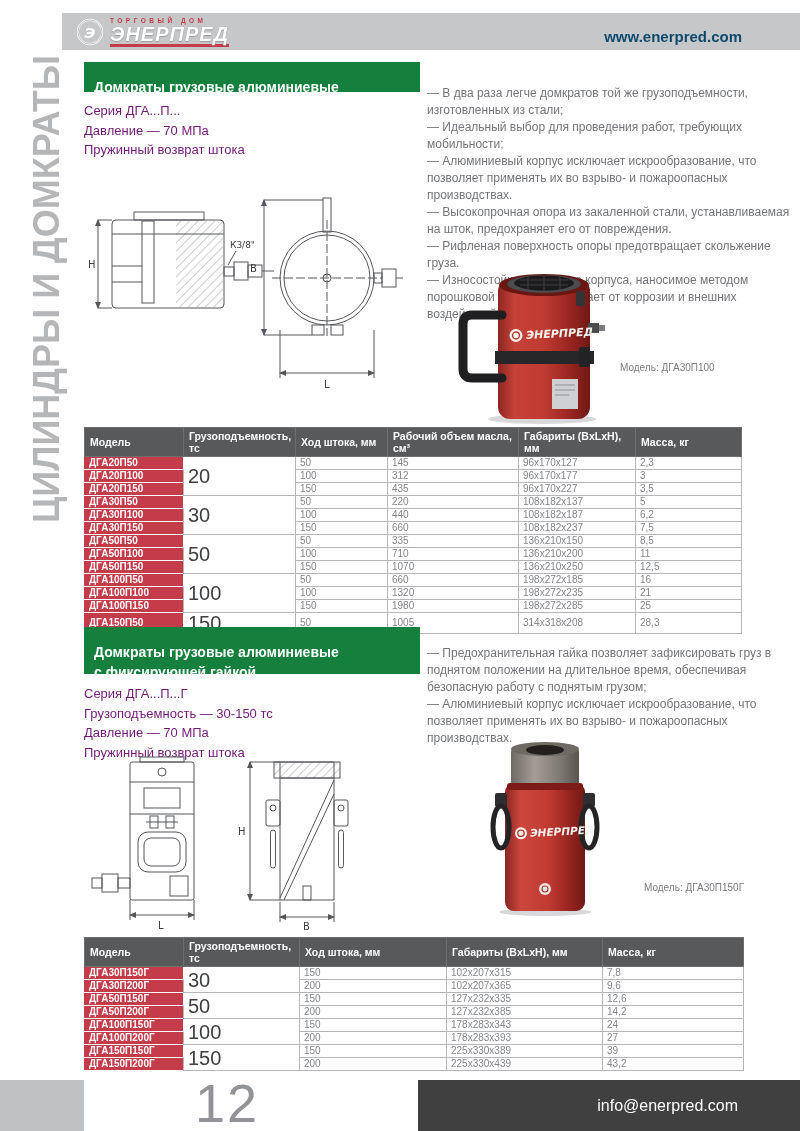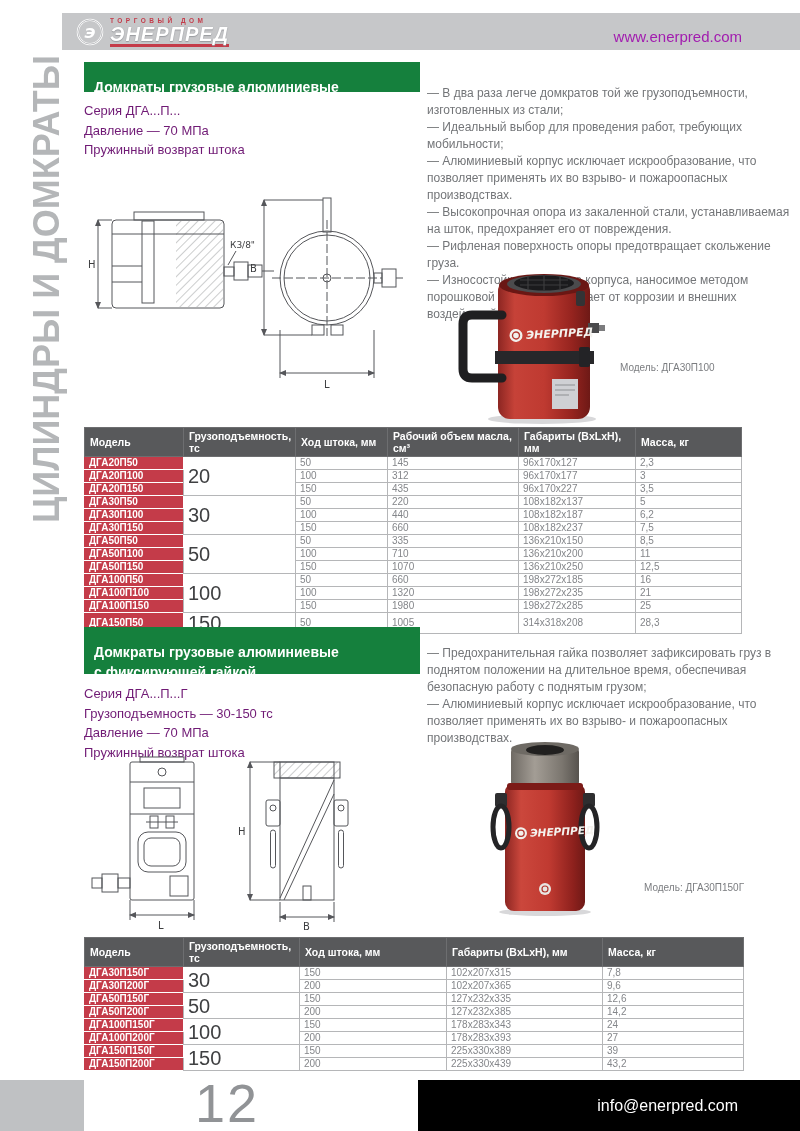--- a/index.html
+++ b/index.html
@@ -9,21 +9,21 @@
   
   .top-bar { position:absolute; left:62px; top:13px; width:738px; height:37px;
              background:#c6c7c9; display:flex; align-items:center; }
   .logo { display:flex; align-items:center; gap:6px; margin-left:14px; }
   .logo-mark { width:28px; height:28px; }
   .logo-text { position:relative; }
   .logo-tagline { font-size:6.5px; font-weight:bold; color:#c43b49; letter-spacing:3.5px; margin-bottom:1px; }
   .logo-brand { font-size:20px; font-weight:bold; color:#ffffff; letter-spacing:1px; line-height:18px;
                 text-shadow:0 0 1px #94969a, 0 1px 1px #9b9da1; font-style:italic; }
   .logo-strip { height:3px; background:#c43b49; margin-top:1px; }
-  .website { position:absolute; right:58px; bottom:5px; color:#a21caf; font-weight:normal; font-size:15px; }
+  .website { position:absolute; right:58px; bottom:5px; color:#0c4a6e; font-weight:bold; font-size:15px; }
 
   
   .side-vertical { position:absolute; left:26px; top:523px; width:460px; height:42px;
                    transform:rotate(-90deg); transform-origin:0 0;
                    font-weight:bold; font-size:36px; color:#b4b6b8; letter-spacing:0px; white-space:nowrap; }
 
   
   .banner { position:absolute; left:84px; width:336px; background:#15803d; color:#fff;
             font-weight:bold; font-size:14px; padding:15px 10px; line-height:20px; }
   .banner1 { top:62px; height:30px; }
@@ -51,21 +51,21 @@
   .spec-table td { font-size:10px; color:#84868a; border:1px solid #b5b6b8; padding:0 4px;
                    height:13px; line-height:12px; background:#fff; }
   .spec-table td.model { background:#c43b49; color:#fff; font-weight:bold;
                          border-bottom:1px solid #ffffff; border-right:1px solid #ffffff; border-left:1px solid #c43b49; }
   .spec-table td.capacity { font-size:20px; color:#3f4042; vertical-align:middle; line-height:20px; }
   .spec-table tr.group-start td { border-top:1px solid #909194; }
 
   
   .footer-square { position:absolute; left:0; top:1080px; width:84px; height:51px; background:#bfc1c3; }
   .page-number { position:absolute; left:195px; top:1072px; font-size:54px; color:#919396; letter-spacing:2px; }
-  .footer-bar { position:absolute; left:418px; top:1080px; width:382px; height:51px; background:#000000;
+  .footer-bar { position:absolute; left:418px; top:1080px; width:382px; height:51px; background:#404040;
                 display:flex; align-items:center; justify-content:flex-end; }
   .email { color:#ffffff; font-size:16px; margin-right:62px; }
 
   .drawing, .photo { position:absolute; }
   .drawing1 { left:84px; top:190px; }
   .drawing2 { left:84px; top:752px; }
   .photo1 { left:450px; top:263px; }
   .photo2 { left:483px; top:741px; }
 
   svg text { font-family:"DejaVu Sans", sans-serif; }

